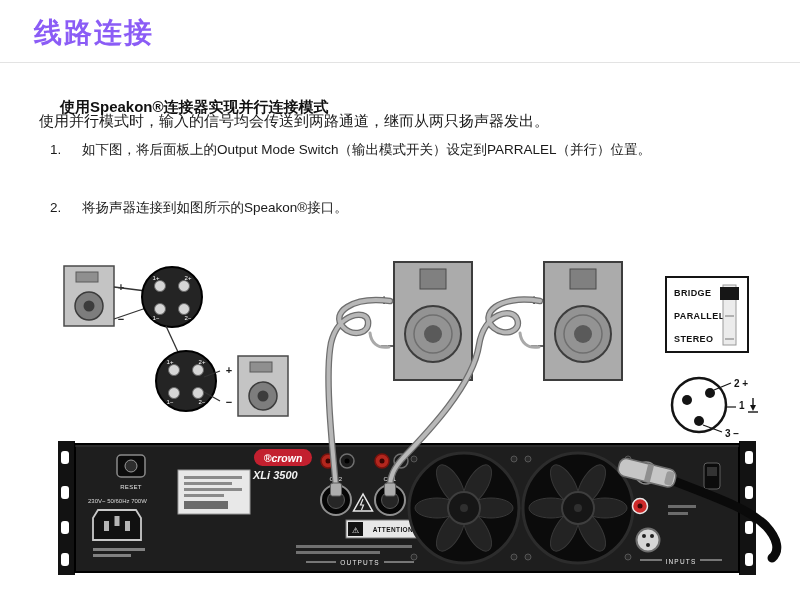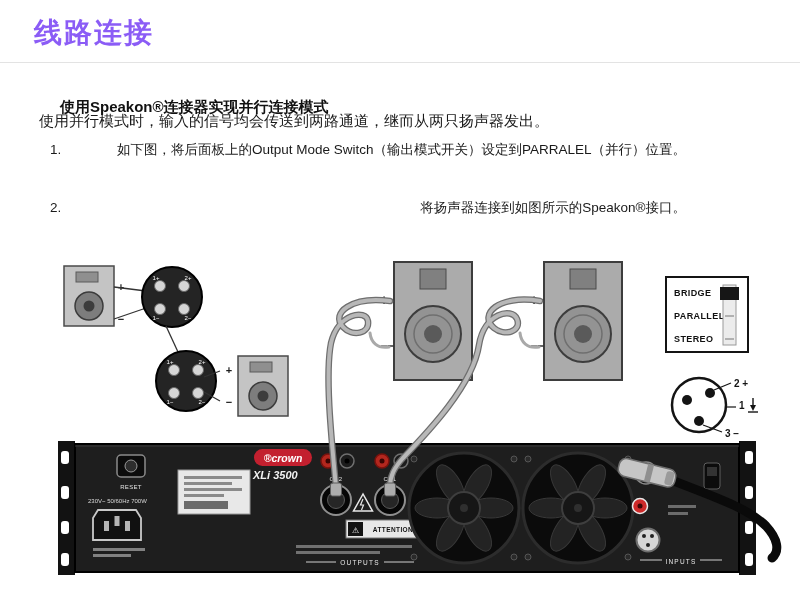--- a/index.html
+++ b/index.html
@@ -16,21 +16,21 @@
   .section-subtitle{
     position:absolute;left:44px;top:82px;margin:16px;
     font-size:15px;font-weight:700;color:#111;
   }
   .intro{
     position:absolute;left:39px;top:112px;margin:0;
     font-size:15px;color:#1a1a1a;
   }
   .step{position:absolute;left:50px;display:flex;font-size:13.5px;line-height:1.5;color:#1a1a1a;}
   .step .num{width:32px;flex:none;}
-  .step .txt{width:604px;text-align:right;}
+  .step .txt{width:604px;}
   .step1{top:140px;}
   .step2{top:198px;}
   .diagram{position:absolute;left:0;top:253px;}
 
   svg text{font-family:"Liberation Sans","DejaVu Sans",sans-serif;}
   .t-pol{font-size:11px;font-weight:bold;fill:#1c1c1c;text-anchor:middle;}
   .t-pol-lg{font-size:14px;font-weight:bold;fill:#1c1c1c;text-anchor:middle;}
   .t-pin{font-size:6px;fill:#ffffff;text-anchor:middle;}
   .t-sw{font-size:9px;font-weight:bold;fill:#111;letter-spacing:.4px;}
   .t-xlr{font-size:10px;font-weight:bold;fill:#141414;}

